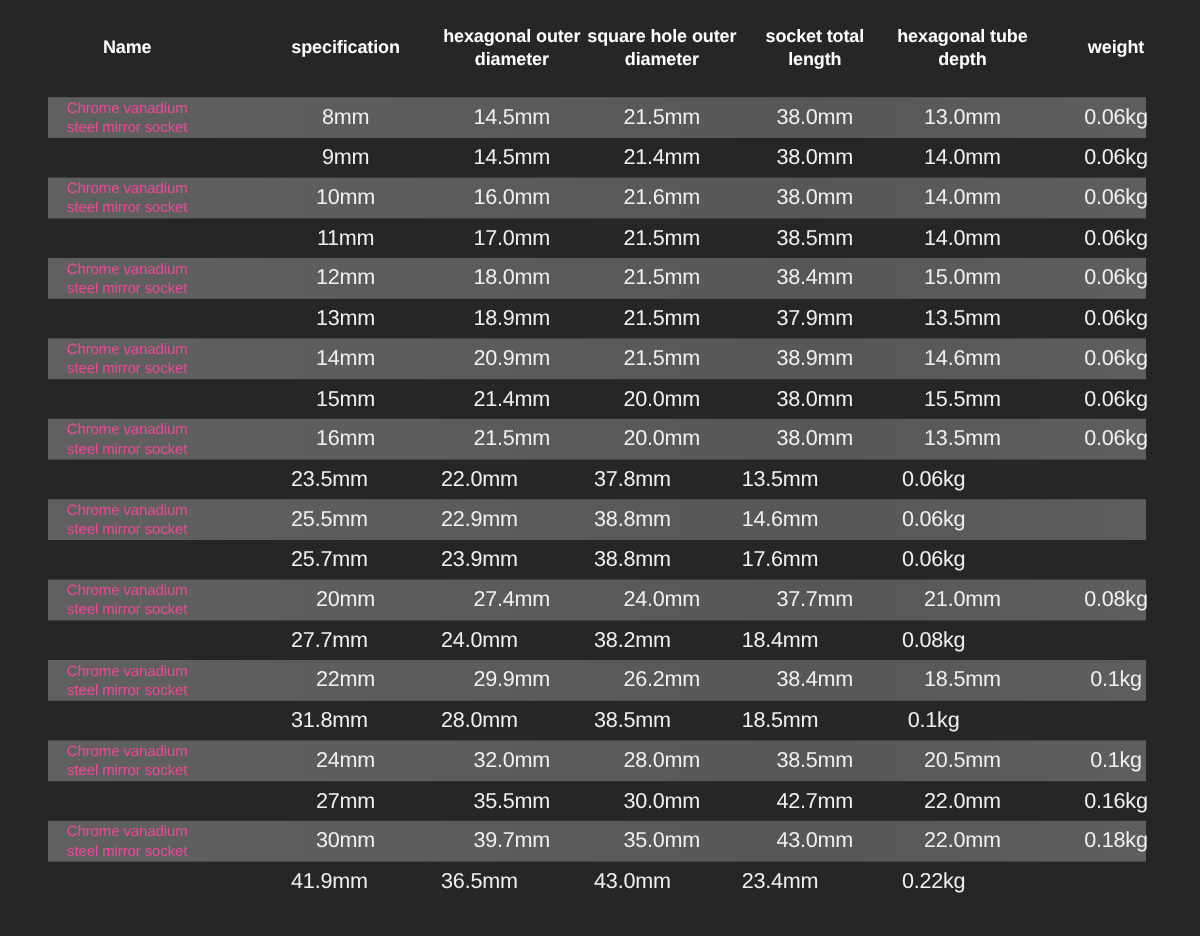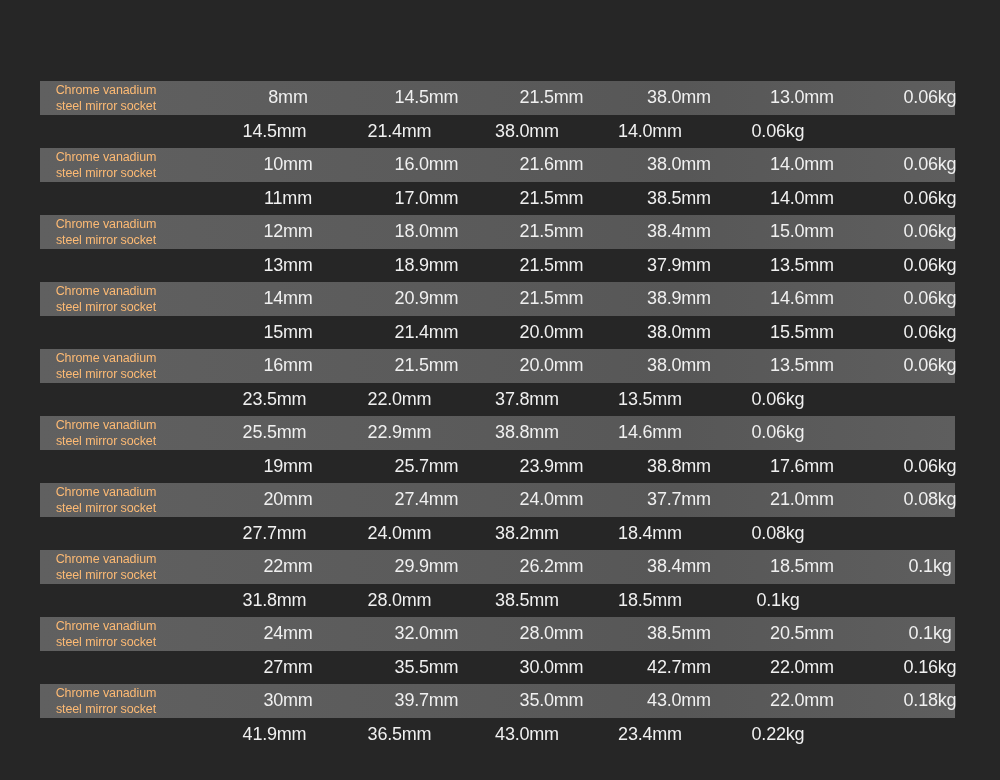--- a/index.html
+++ b/index.html
@@ -74,50 +74,63 @@
     z-index: 2;
     color: #f2f2f2;
     text-align: center;
     box-sizing: border-box;
     white-space: pre;
   }
   .cell.name {
     font-size: 12.5px;
     line-height: 1.28;
     font-weight: 400;
-    color: #fdba74;
+    color: #ec4899;
     letter-spacing: -0.1px;
   }
   .cell.val {
     font-size: 18px;
     font-weight: 400;
     color: #f0f0f0;
     letter-spacing: -0.2px;
   }
 </style>
 </head>
 <body>
 
 <div class="spec-table">
 
+  <div class="header-row">
+    <div class="hcell c-name">Name</div>
+    <div class="hcell c-spec">specification</div>
+    <div class="hcell c-hex">hexagonal
+outer diameter</div>
+    <div class="hcell c-sq">square hole
+outer diameter</div>
+    <div class="hcell c-len">socket total length</div>
+    <div class="hcell c-depth">hexagonal
+tube depth</div>
+    <div class="hcell c-weight">weight</div>
+  </div>
 
   <div class="rows">
       <div class="row highlighted">
         <div class="band"></div>
         <div class="cell c-name   name">Chrome vanadium
 steel mirror socket</div>
         <div class="cell c-spec   val">8mm</div>
         <div class="cell c-hex    val">14.5mm</div>
         <div class="cell c-sq     val">21.5mm</div>
         <div class="cell c-len    val">38.0mm</div>
         <div class="cell c-depth  val">13.0mm</div>
         <div class="cell c-weight val">0.06kg</div>
       </div>
       <div class="row plain">
         <div class="cell c-name   name"></div>
+        <div class="cell c-spec   val">9mm</div>
         <div class="cell c-hex    val">14.5mm</div>
         <div class="cell c-sq     val">21.4mm</div>
         <div class="cell c-len    val">38.0mm</div>
         <div class="cell c-depth  val">14.0mm</div>
         <div class="cell c-weight val">0.06kg</div>
       </div>
       <div class="row highlighted">
         <div class="band"></div>
         <div class="cell c-name   name">Chrome vanadium
 steel mirror socket</div>
@@ -201,21 +214,20 @@
         <div class="cell c-name   name">Chrome vanadium
 steel mirror socket</div>
         <div class="cell c-hex    val">25.5mm</div>
         <div class="cell c-sq     val">22.9mm</div>
         <div class="cell c-len    val">38.8mm</div>
         <div class="cell c-depth  val">14.6mm</div>
         <div class="cell c-weight val">0.06kg</div>
       </div>
       <div class="row plain">
         <div class="cell c-name   name"></div>
-        <div class="cell c-spec   val">19mm</div>
         <div class="cell c-hex    val">25.7mm</div>
         <div class="cell c-sq     val">23.9mm</div>
         <div class="cell c-len    val">38.8mm</div>
         <div class="cell c-depth  val">17.6mm</div>
         <div class="cell c-weight val">0.06kg</div>
       </div>
       <div class="row highlighted">
         <div class="band"></div>
         <div class="cell c-name   name">Chrome vanadium
 steel mirror socket</div>

